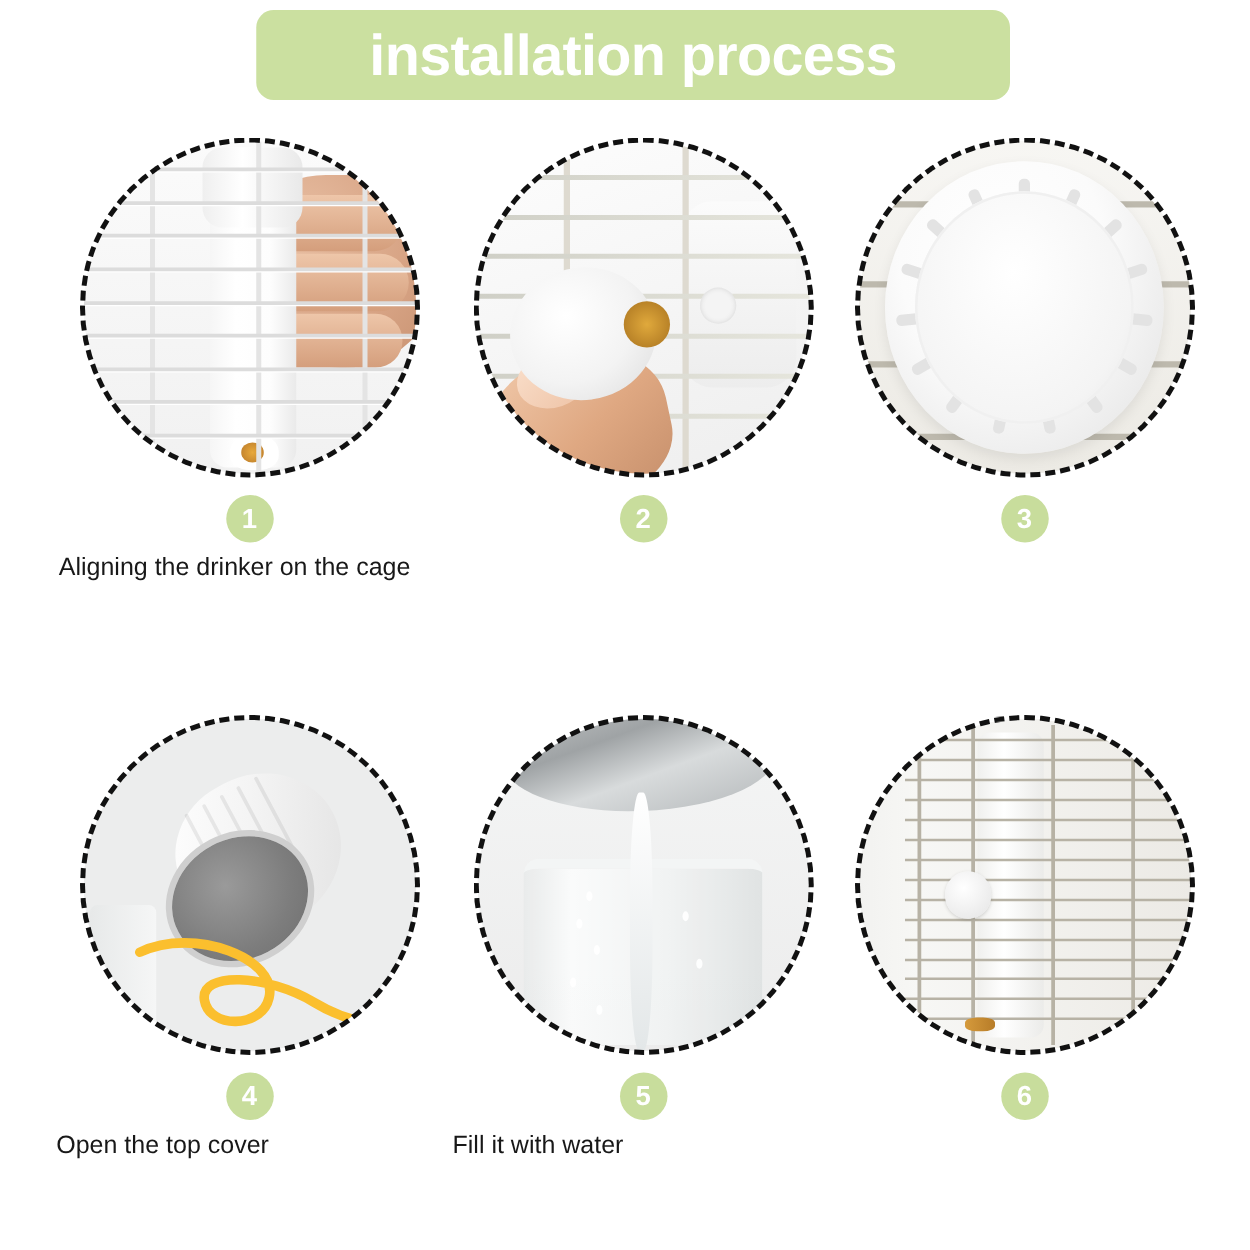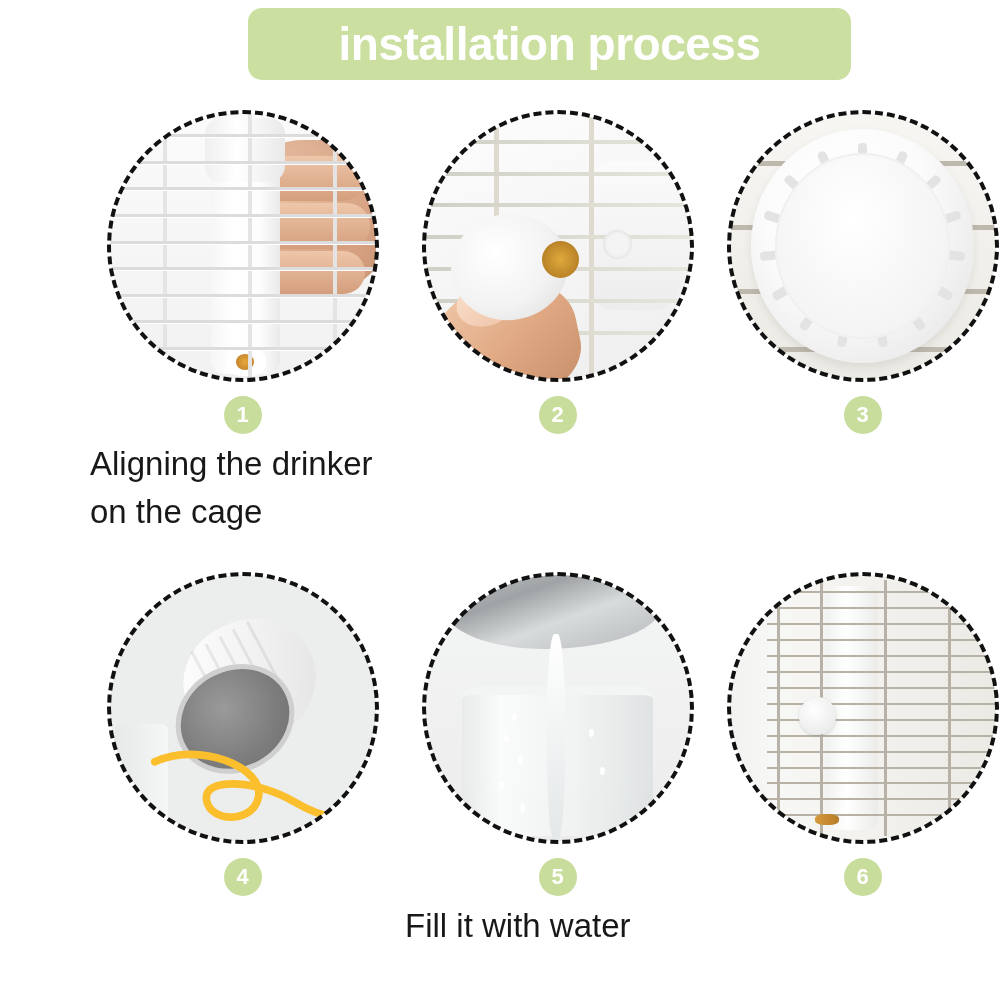--- a/index.html
+++ b/index.html
@@ -2,21 +2,21 @@
 <html><head>
 <meta charset="utf-8">
 <style>
   * { margin:0; padding:0; box-sizing:border-box; }
   html, body {
     width:1000px; height:1000px;
     background:#ffffff;
     font-family:"Liberation Sans", sans-serif;
     overflow:hidden;
   }
-  .page { position:relative; width:880px; height:1000px; background:#fff;margin-left:43px; }
+  .page { position:relative; width:880px; height:1000px; background:#fff; }
 
   
   .banner {
     position:absolute;
     left:205px; top:8px;
     width:603px; height:72px;
     background:#cbe0a0;
     border-radius:14px;
     display:flex; align-items:center; justify-content:center;
   }
@@ -276,21 +276,21 @@
     line-height:1;
   }
 
   
   .caption {
     position:absolute;
     left:0; top:330px;
     width:333px;
     padding:0 14px;
     color:#181818;
-    font-size:33px;
+    font-size:20px;
     line-height:1.45;
     text-align:left;
   }
   .row-2 .caption { text-align:left; }
   .cell-2 .caption { padding-left:10px; }
   .row-2 .cell-2 .caption { padding-left:4px; font-size:26px; }
   .row-2 .cell-0 .caption { padding-left:12px; }
 </style>
 </head>
 <body>
@@ -424,20 +424,21 @@
               <svg class="s4-arrow" viewBox="0 0 200 100">
                 <path d="M4 28 C50 6, 120 34, 112 66 C106 92, 62 92, 58 68 C54 44, 110 46, 150 70 C165 79, 178 84, 192 86" fill="none" stroke="#fbbf2e" stroke-width="8" stroke-linecap="round"></path>
               </svg>
             </div>
           </div>
           <div class="photo-ring"></div>
         </div>
         <div class="badge">
           <span>4</span>
         </div>
+        <div class="caption">Open the top cover</div>
       </div>
 
       <div class="cell cell-1">
         <div class="photo-wrap">
           <div class="photo-clip">
             <div class="scene">
               <div class="s5-bg"></div>
               <div class="s5-pitcher"></div>
               <div class="s5-cup"></div>
               <div class="s5-stream"></div>

